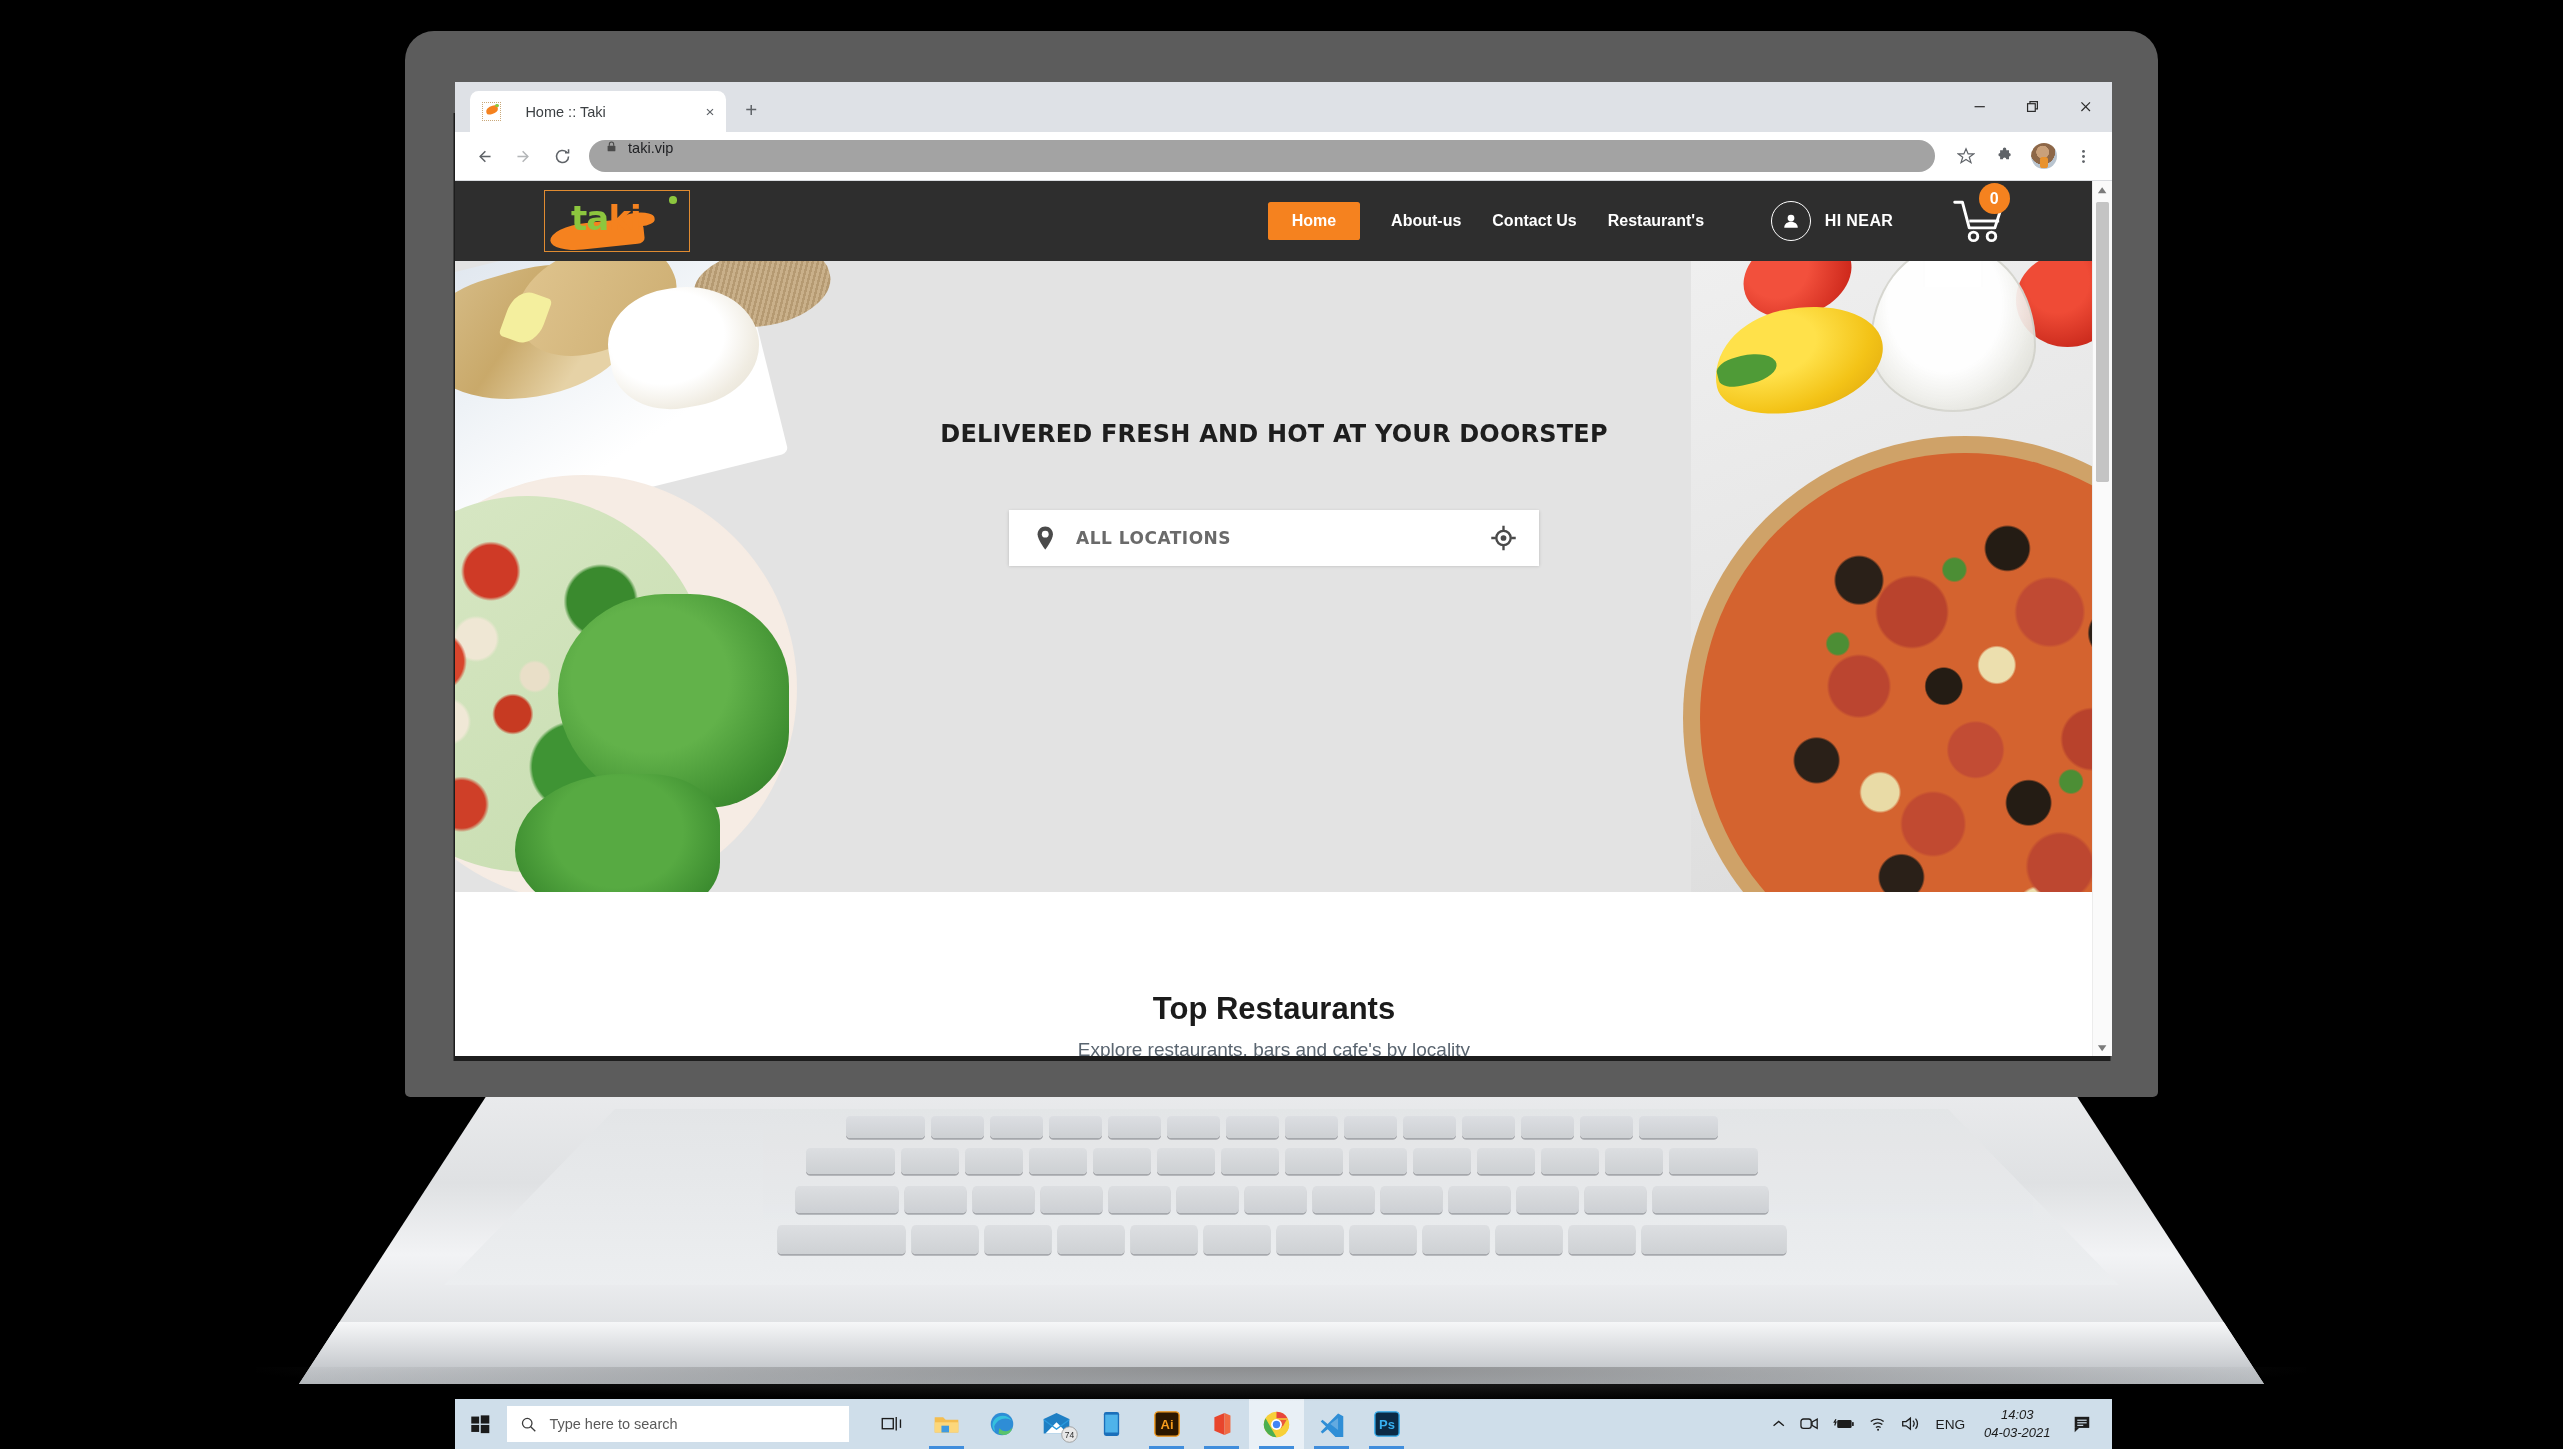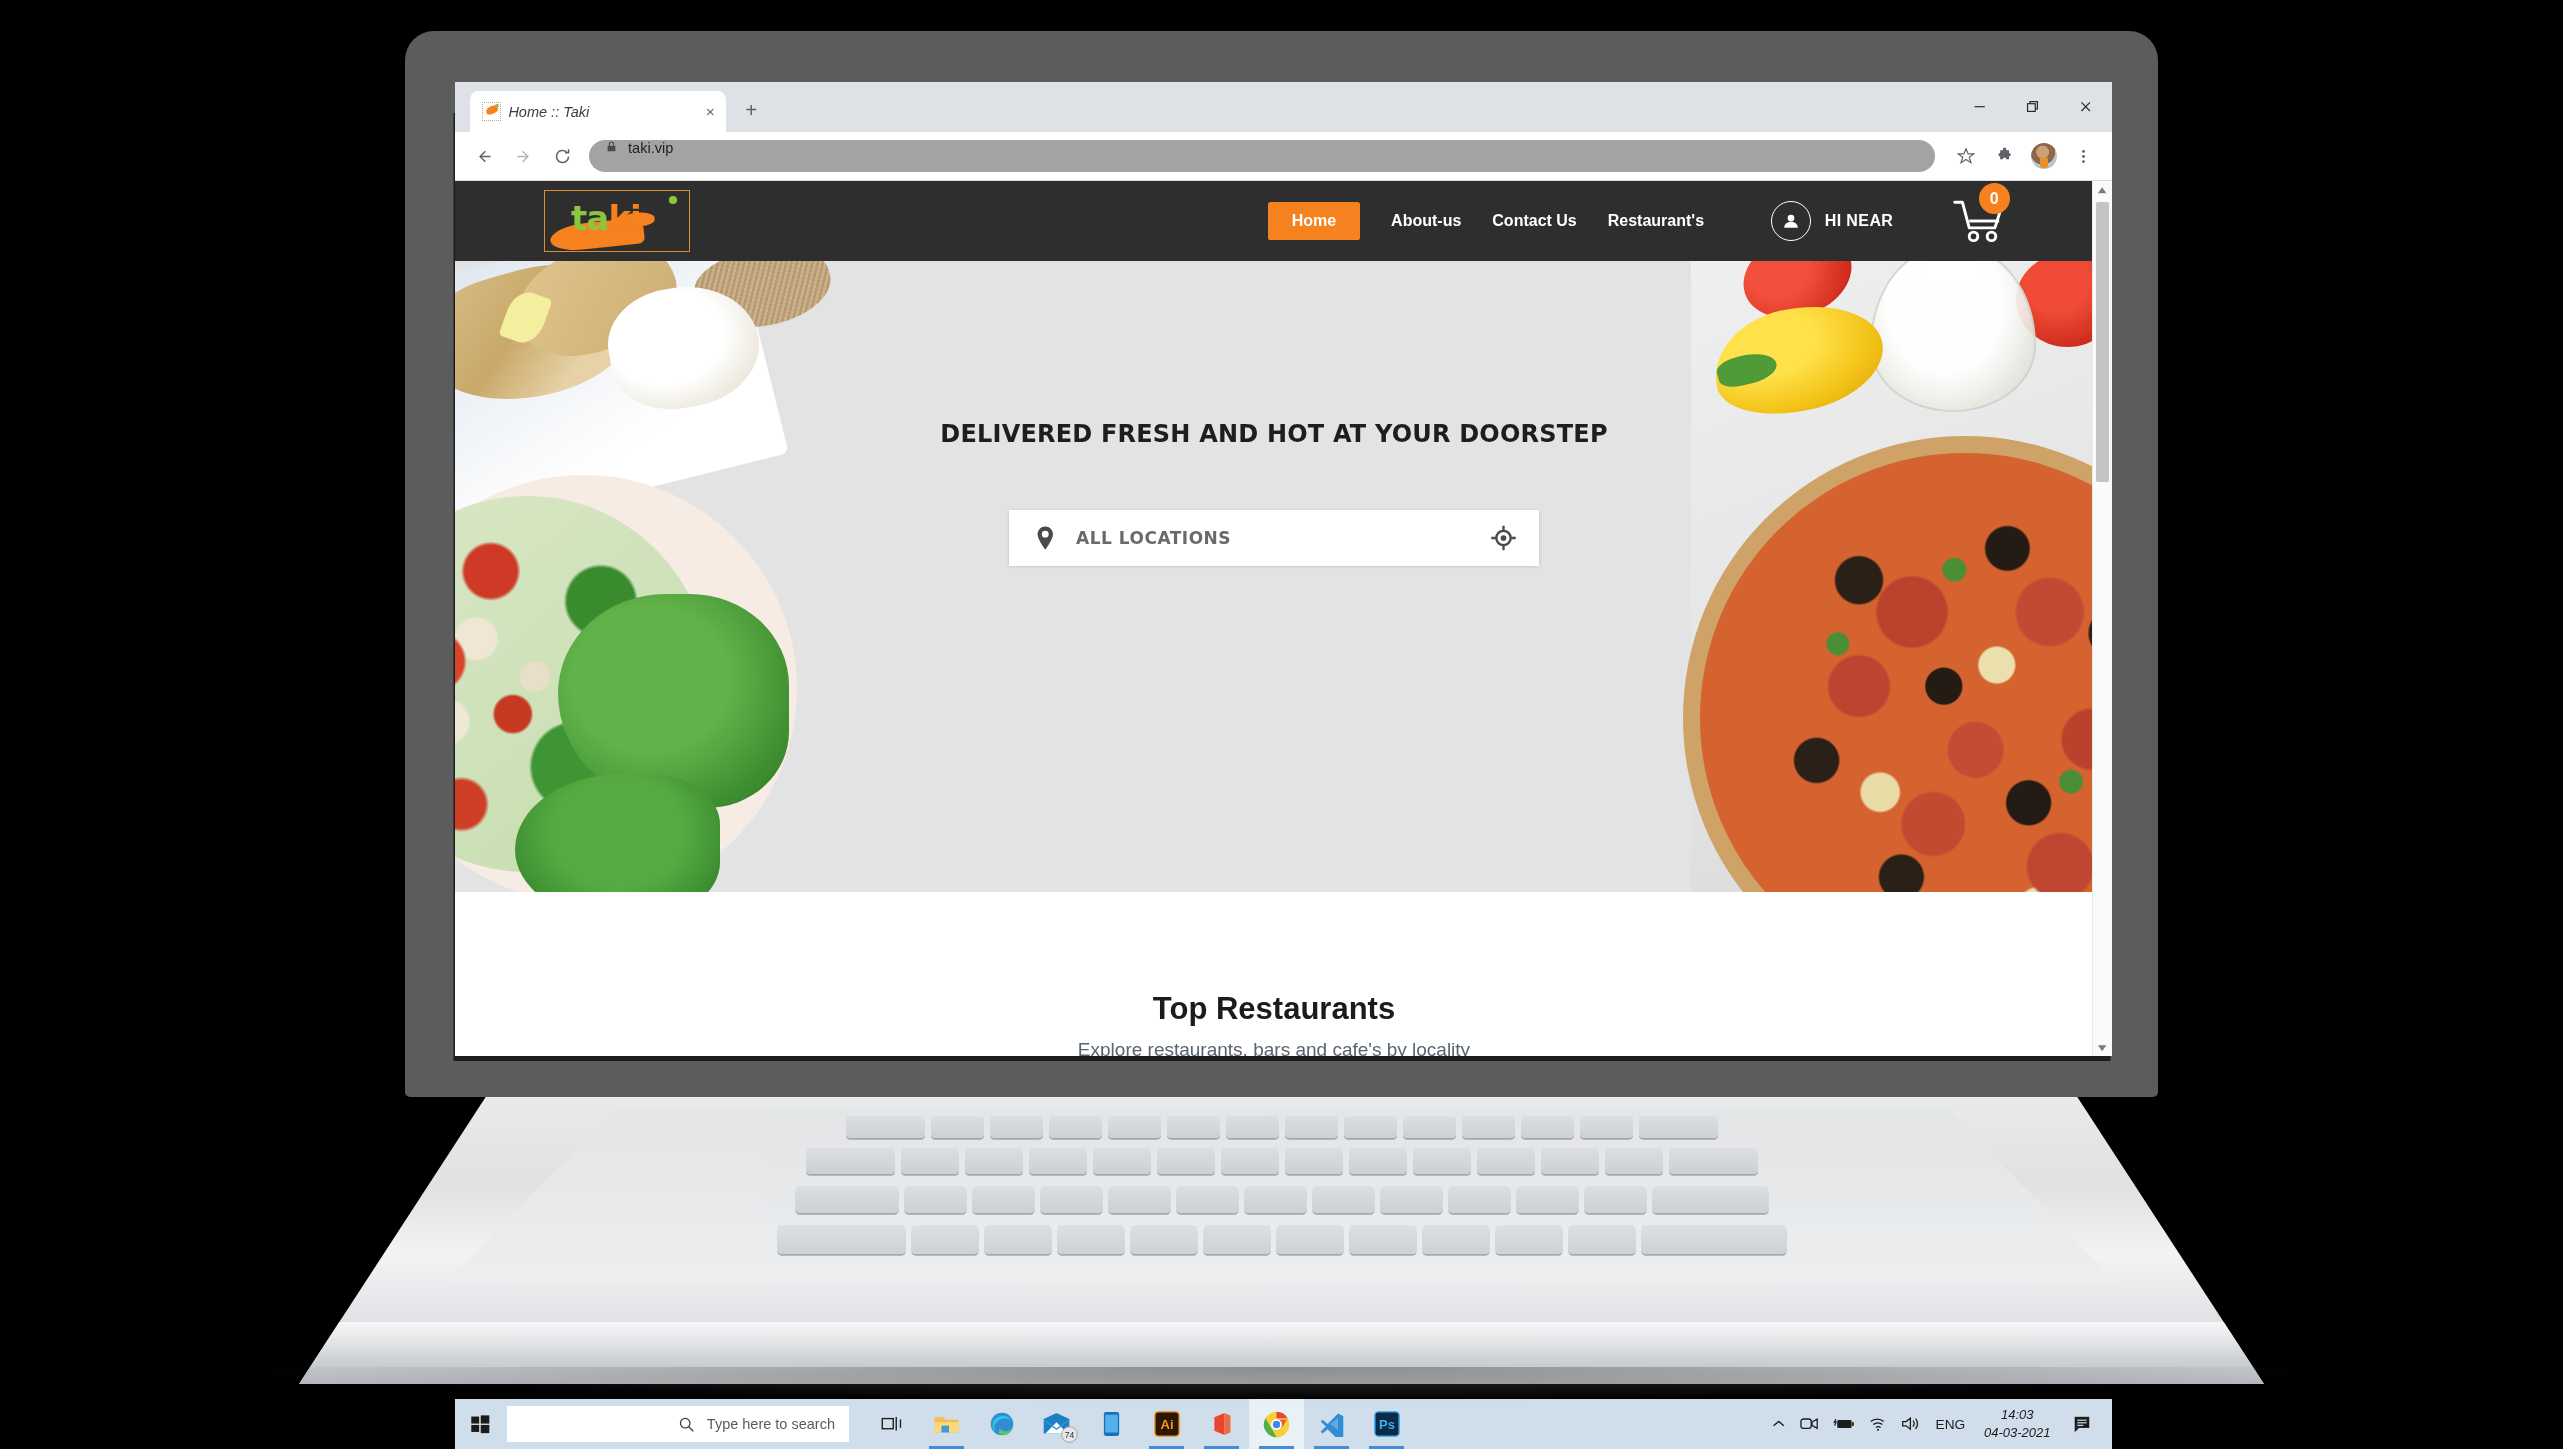--- a/index.html
+++ b/index.html
@@ -64,25 +64,24 @@
     position: absolute; left: 455px; top: 82px;
     width: 1657px; height: 974px;
     background: #ffffff;
     overflow: hidden;
   }
   .tabstrip {
     position: relative; height: 50px; background: #dee1e6;
     display: flex; align-items: flex-end; padding-left: 15.4px;
   }
   .tab {
-    display:flex; align-items:center; gap:7px;
+    display:flex; align-items:center; gap:24px;
     height: 41px; width: 256px; padding: 0 12px;
     background: #fff; border-radius: 8.5px 8.5px 0 0;
     box-sizing: border-box;
-    font-style: italic;
   }
   .tab-favicon {
     width: 19px; height: 19px; flex: 0 0 19px; position: relative;
     border: 0.9px dotted #c9a87a; box-sizing: border-box;
   }
   .tab-favicon .fav-leaf{
     position:absolute; left:2.6px; top:3.4px; width:12px; height:7.7px;
     background:#f5821f; border-radius: 60% 20% 55% 30%;
     transform: rotate(-12deg);
   }
@@ -358,21 +357,21 @@
   }
 
   
   .taskbar {
     position: absolute; left: 455px; bottom: 0; width: 1657px; height: 50px;
     background: #cfdeea; display: flex; align-items: center;
   }
   .start { width: 50px; display:flex; align-items:center; justify-content:center; }
   .search-box {
     width: 342px; height: 36px; background: #fff; display:flex; align-items:center;
-    gap: 12px; padding: 0 13.7px; box-sizing: border-box; margin-left: 1.7px; justify-content: flex-end;
+    gap: 12px; padding: 0 13.7px; box-sizing: border-box; margin-left: 1.7px;
   }
   .search-box .sph { font-size: 14.5px; color: #5a5a5a; font-family:"Liberation Sans", sans-serif; }
   .tb-apps { display: flex; align-items: center; margin-left: 15.4px; }
   .app { width: 55px; height: 50px; display:flex; align-items:center; justify-content:center; position:relative; }
   .app.active { background: rgba(255,255,255,.55); }
   .app .underline { position:absolute; bottom:0; left: 10.3px; right: 10.3px; height: 3.4px; background:#3f8ddc; }
   .tray { margin-left: auto; display: flex; align-items: center; gap: 13.7px; padding-right: 8.5px; }
   .tray-ico { color: #1c1c1c; display:flex; align-items:center; justify-content:center; }
   .tray-lang { font-size: 13.7px; color: #1c1c1c; }
   .clock { text-align: center; font-size: 13px; color: #1c1c1c; line-height: 1.35; padding: 0 5.1px; font-style: italic; }

